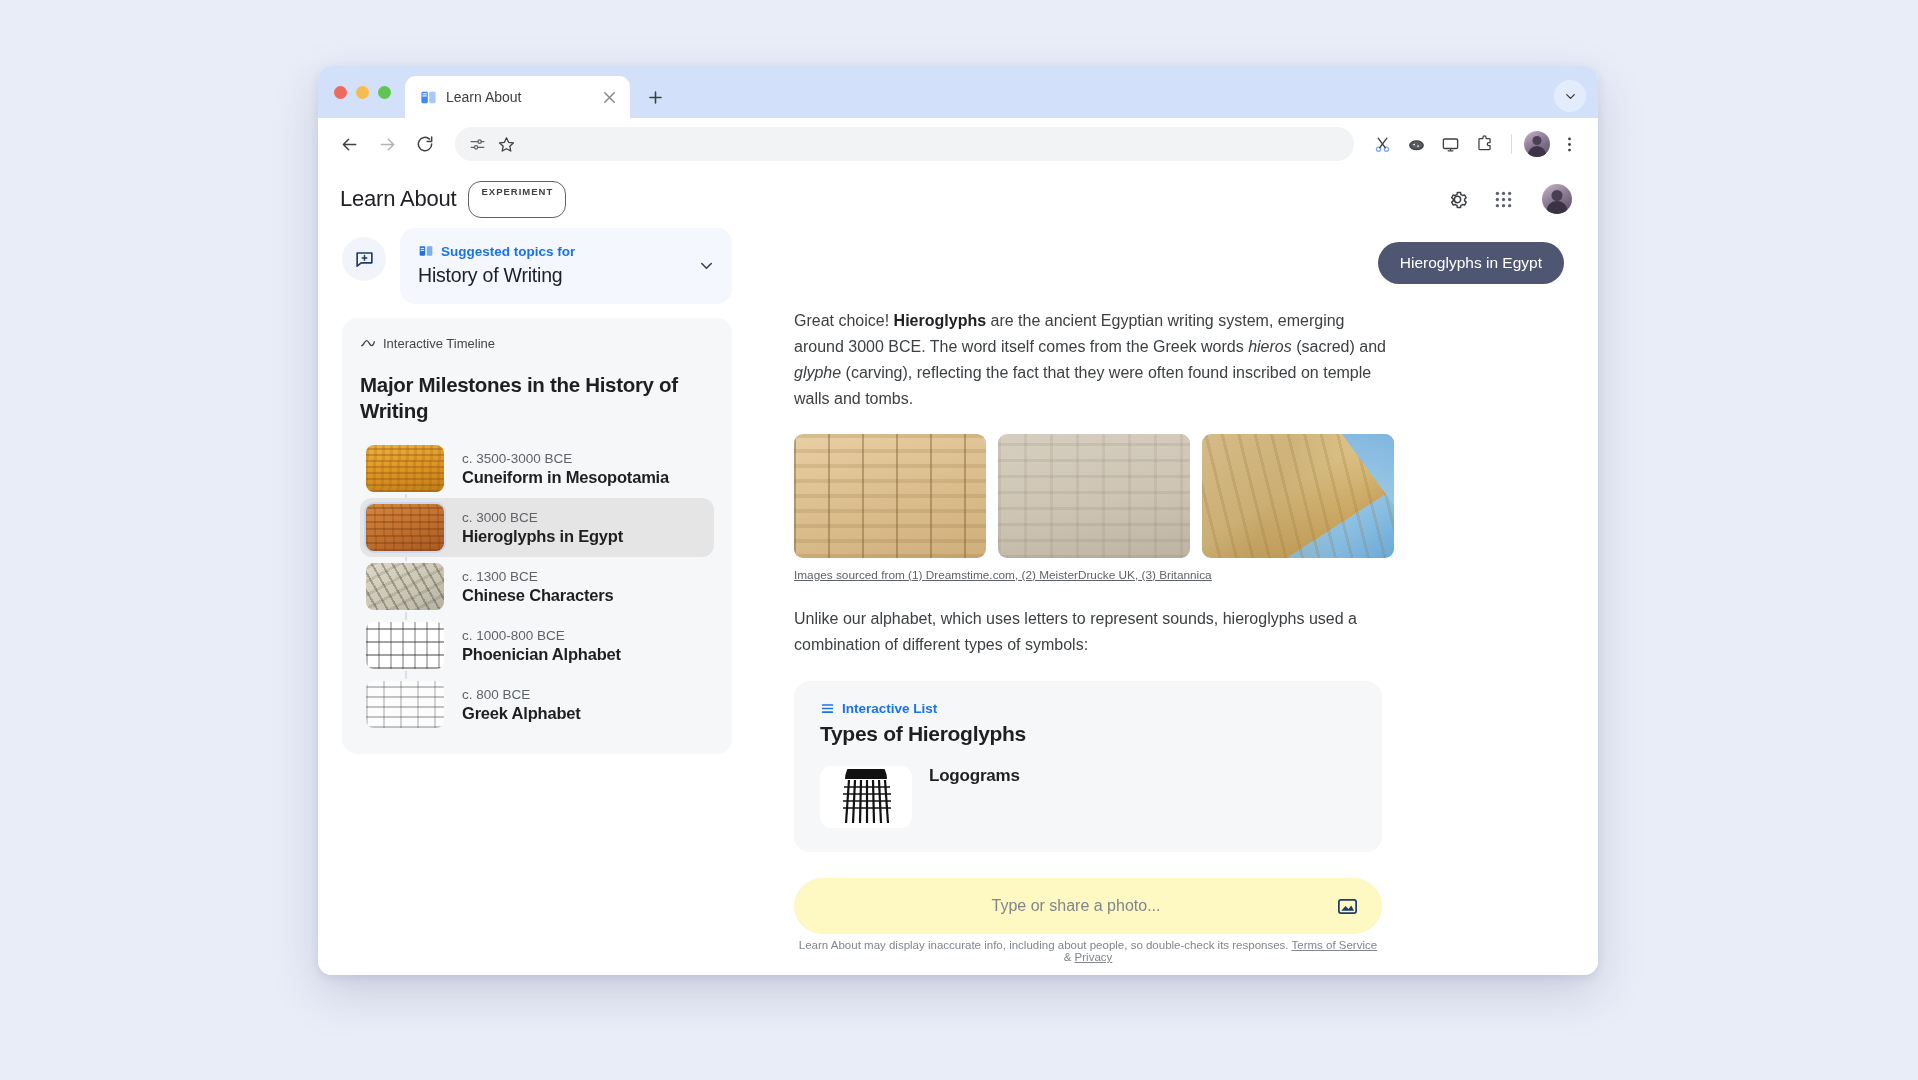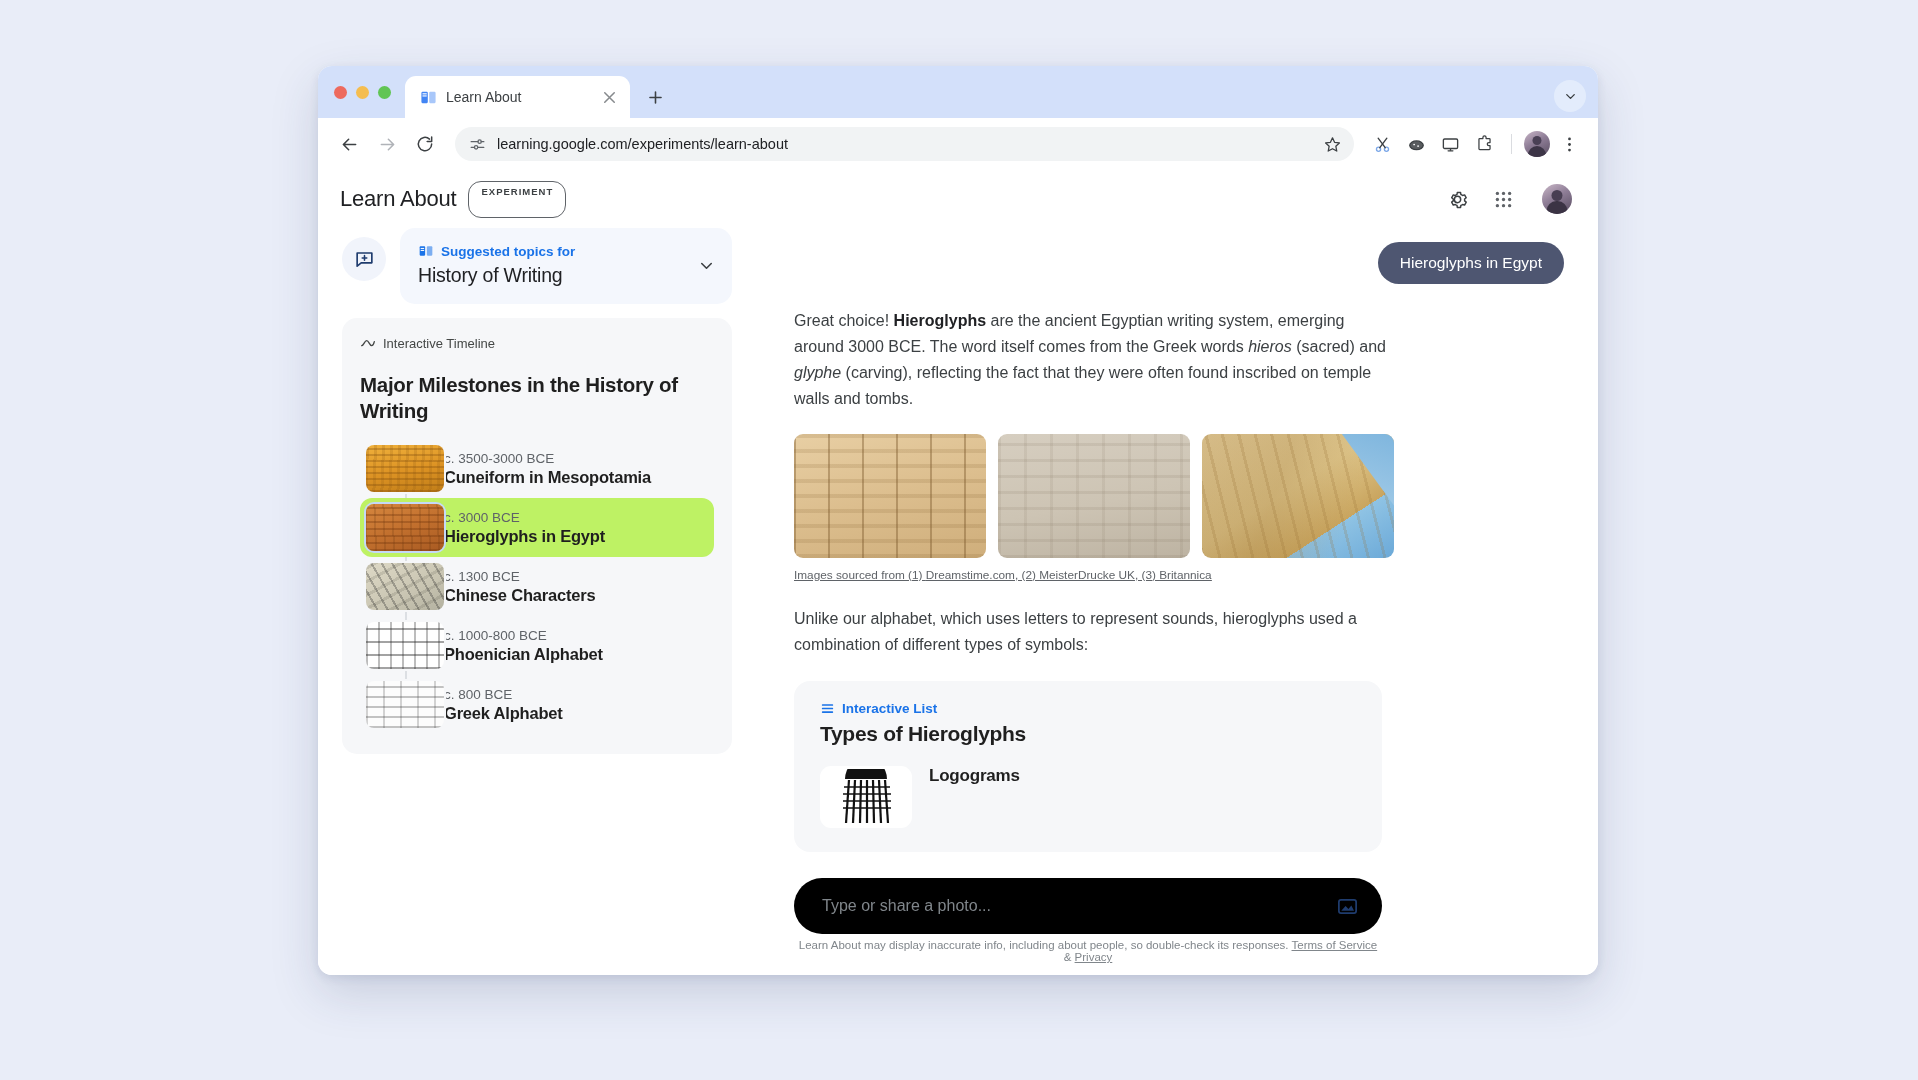--- a/index.html
+++ b/index.html
@@ -132,24 +132,24 @@
     padding: 17px 18px 20px 18px;
   }
   .tl-label {
     display: flex; align-items: center; gap: 7px;
     color: #444746; font-size: 13px; font-weight: 500; margin-bottom: 21px;
   }
   .tl-title { font-size: 20.5px; color: #1f1f1f; font-weight: 700; line-height: 1.27; letter-spacing: -.3px; }
   .tl-items { margin-top: 15px; position: relative; }
   .tl-spine { position: absolute; left: 45px; top: 38px; bottom: 38px; width: 2px; background: #dcdfe3; }
   .tl-item {
-    display: flex; align-items: center; 
+    display: flex; align-items: center; gap: 18px;
     padding: 6px 14px 6px 6px; border-radius: 12px; position: relative; z-index: 1;
   }
-  .tl-item.active { background: #bef264; }
+  .tl-item.active { background: #e5e5e5; }
   .tl-thumb {
     width: 78px; height: 47px; border-radius: 8px; flex: none;
     overflow: hidden; position: relative; background: #e6e2d8;
     box-shadow: 0 0 0 2px #f6f7f9;
   }
   .tl-item.active .tl-thumb { box-shadow: 0 0 0 2px #c5d9f7; }
   .tl-date { font-size: 13.5px; color: #5f6368; margin-bottom: 2px; }
   .tl-name { font-size: 16.5px; color: #1f1f1f; font-weight: 700; letter-spacing: -.2px; }
 
   
@@ -238,22 +238,22 @@
   .ilist-title { font-size: 21px; color: #1f1f1f; font-weight: 700; letter-spacing: -.3px; }
   .ilist-item { display: flex; gap: 17px; margin-top: 20px; align-items: flex-start; }
   .ilist-thumb {
     width: 92px; height: 62px; background: #fff; border-radius: 11px; flex: none;
     display: flex; align-items: center; justify-content: center; overflow: hidden;
   }
   .ilist-h { font-size: 17px; color: #1f1f1f; font-weight: 700; margin-bottom: 4px; letter-spacing: -.2px; }
   .ilist-d { font-size: 14.5px; color: #5f6368; line-height: 1.52; max-width: 410px; }
 
   .composer {
-    margin-top: 26px; height: 56px; background: #000000; border-radius: 28px;
-    display: flex; align-items: center; padding: 0 18px 0 28px; max-width: 588px;
+    margin-top: 26px; height: 56px; background: #fef9c3; border-radius: 28px;
+    display: flex; align-items: center; padding: 0 18px 0 28px; max-width: 588px; text-align: center;
   }
   .composer-input { flex: 1; font-size: 16px; color: #80868b; }
   .composer-icon { width: 34px; height: 34px; display: flex; align-items: center; justify-content: center; }
 
   .disclaimer {
     font-size: 11.5px; color: #80868b; margin-top: 5px;
     max-width: 588px; text-align: center;
   }
   .disclaimer u { text-decoration: underline; }
 </style>
@@ -308,21 +308,20 @@
         <path d="M20 12 a8 8 0 1 1 -2.6 -5.9" stroke="#3c4043" stroke-width="1.8" fill="none" stroke-linecap="round"></path>
         <path d="M20 3.6 V9 H14.6" stroke="#3c4043" stroke-width="1.8" fill="none" stroke-linecap="round" stroke-linejoin="round"></path>
       </svg>
     </div>
     <div class="omnibox">
       <svg width="17" height="17" viewBox="0 0 24 24">
         <path d="M3 8 H13 M17 8 H21 M3 16 H8 M12 16 H21" stroke="#5f6368" stroke-width="1.7" stroke-linecap="round"></path>
         <circle cx="15" cy="8" r="2.4" fill="none" stroke="#5f6368" stroke-width="1.7"></circle>
         <circle cx="10" cy="16" r="2.4" fill="none" stroke="#5f6368" stroke-width="1.7"></circle>
       </svg>
-      <span class="omnibox-url">learning.google.com/experiments/learn-about</span>
       <svg width="19" height="19" viewBox="0 0 24 24">
         <path d="M12 3.6 l2.6 5.6 6.1.8 -4.5 4.2 1.2 6.1 -5.4 -3 -5.4 3 1.2 -6.1 -4.5 -4.2 6.1 -.8z" fill="none" stroke="#3c4043" stroke-width="1.6" stroke-linejoin="round"></path>
       </svg>
     </div>
     <div class="tb-icon">
       <svg width="19" height="19" viewBox="0 0 24 24">
         <circle cx="7" cy="18" r="2.6" fill="none" stroke="#7ba7e8" stroke-width="1.7"></circle>
         <circle cx="17" cy="18" r="2.6" fill="none" stroke="#7ba7e8" stroke-width="1.7"></circle>
         <path d="M8.6 16 L17.5 4 M15.4 16 L6.5 4" stroke="#3c4043" stroke-width="1.7" stroke-linecap="round"></path>
       </svg>

